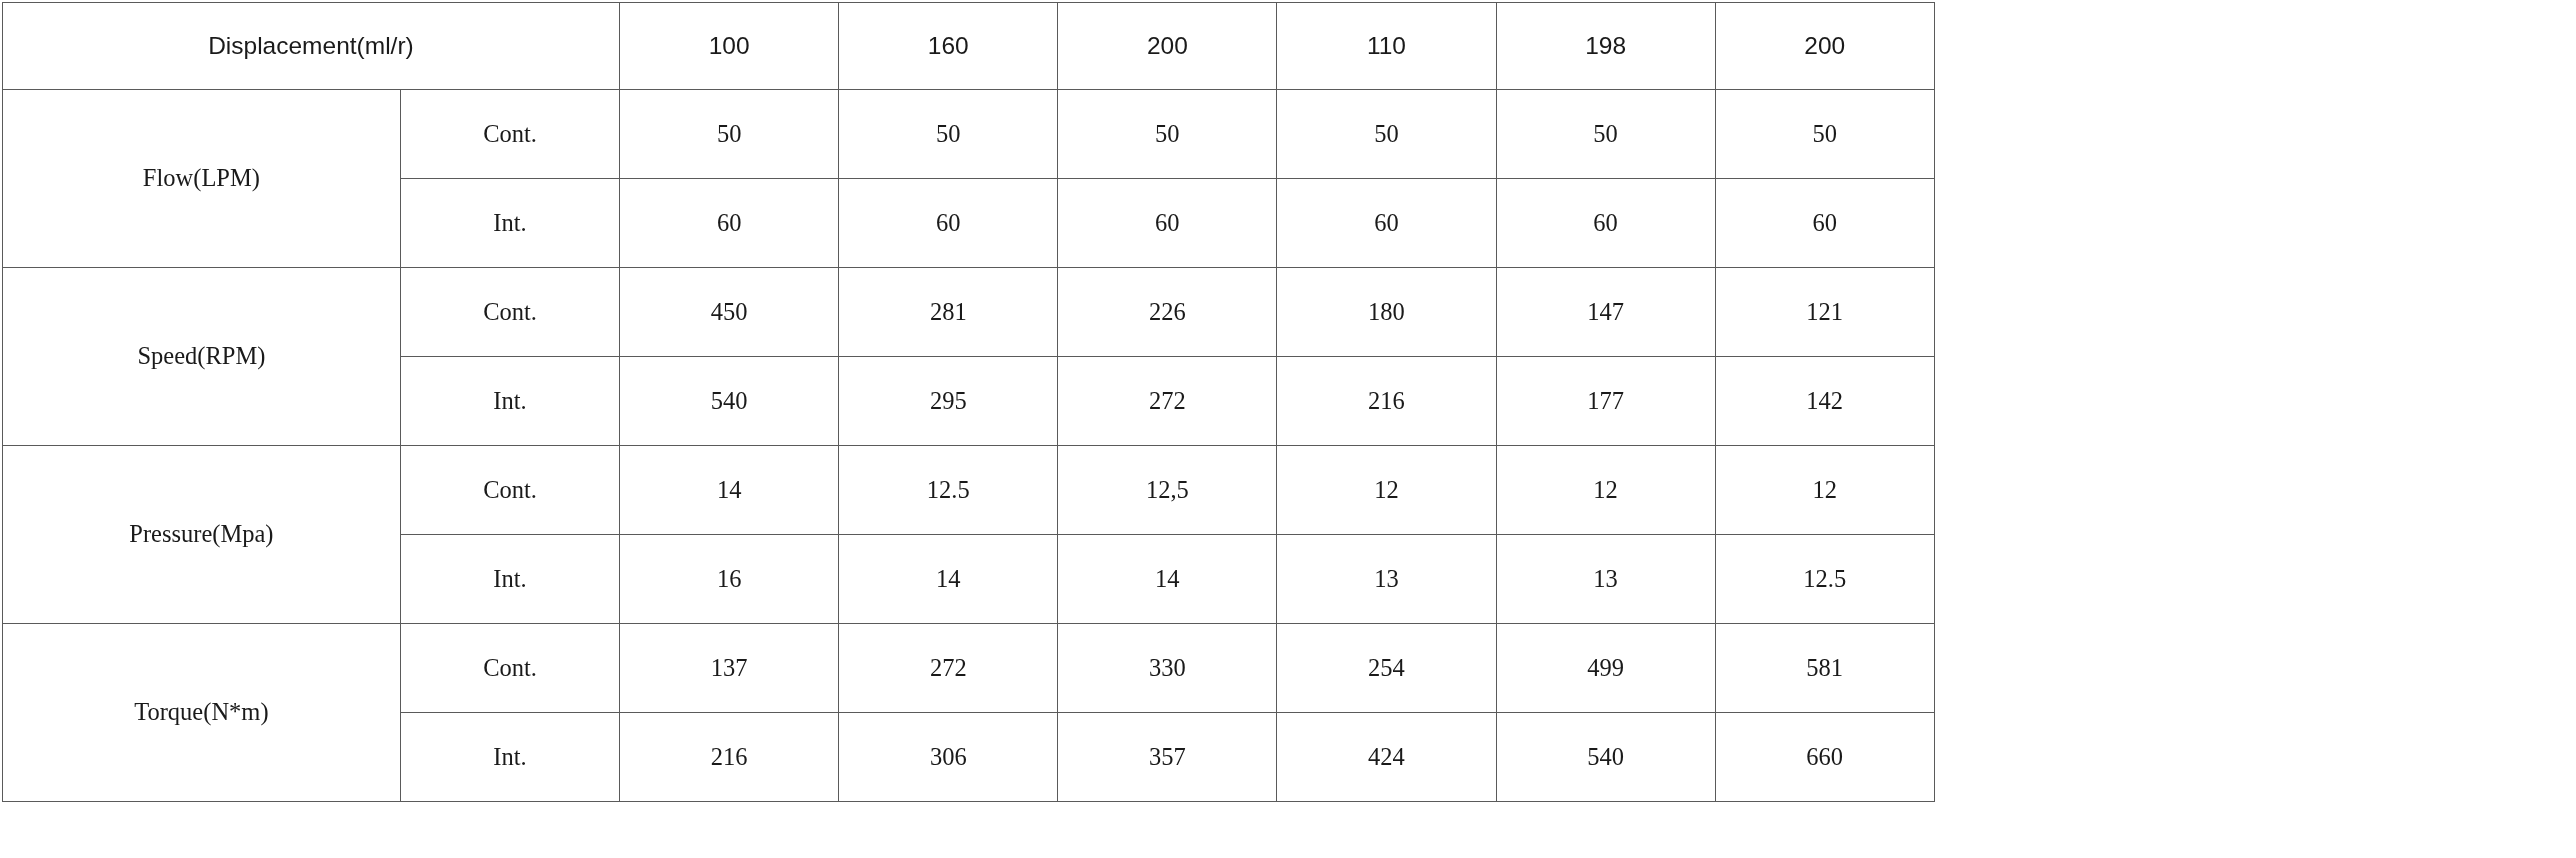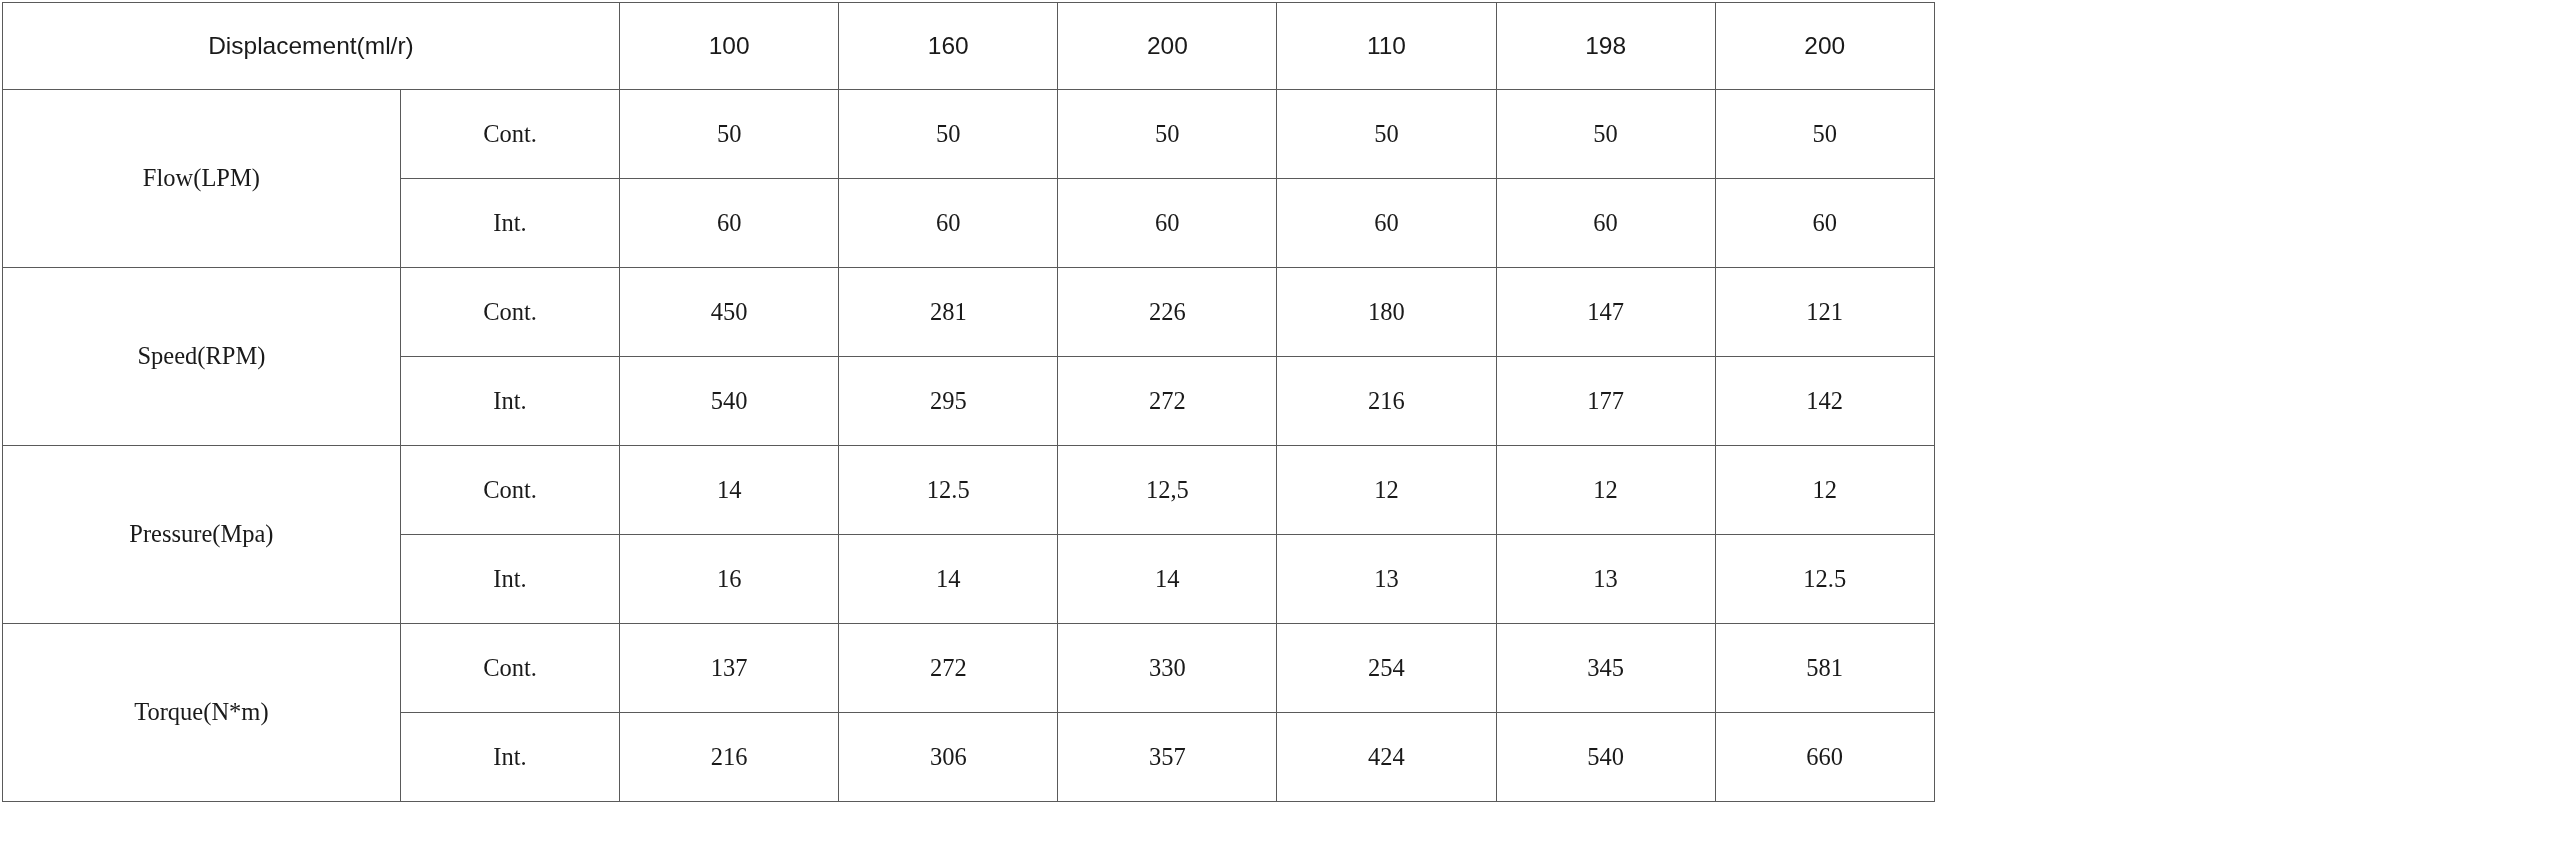--- a/index.html
+++ b/index.html
@@ -143,21 +143,21 @@
           <td class="">13</td>
           <td class="">12.5</td>
         </tr>
         <tr class="r-data">
           <td class="group-label tint" rowspan="2">Torque(N*m)</td>
           <td class="tint">Cont.</td>
           <td class="tint">137</td>
           <td class="tint">272</td>
           <td class="tint">330</td>
           <td class="tint">254</td>
-          <td class="tint">345</td>
+          <td class="tint">499</td>
           <td class="tint">581</td>
         </tr>
         <tr class="r-data">
           <td class="tint">Int.</td>
           <td class="tint">216</td>
           <td class="tint">306</td>
           <td class="tint">357</td>
           <td class="tint">424</td>
           <td class="tint">540</td>
           <td class="tint">660</td>

